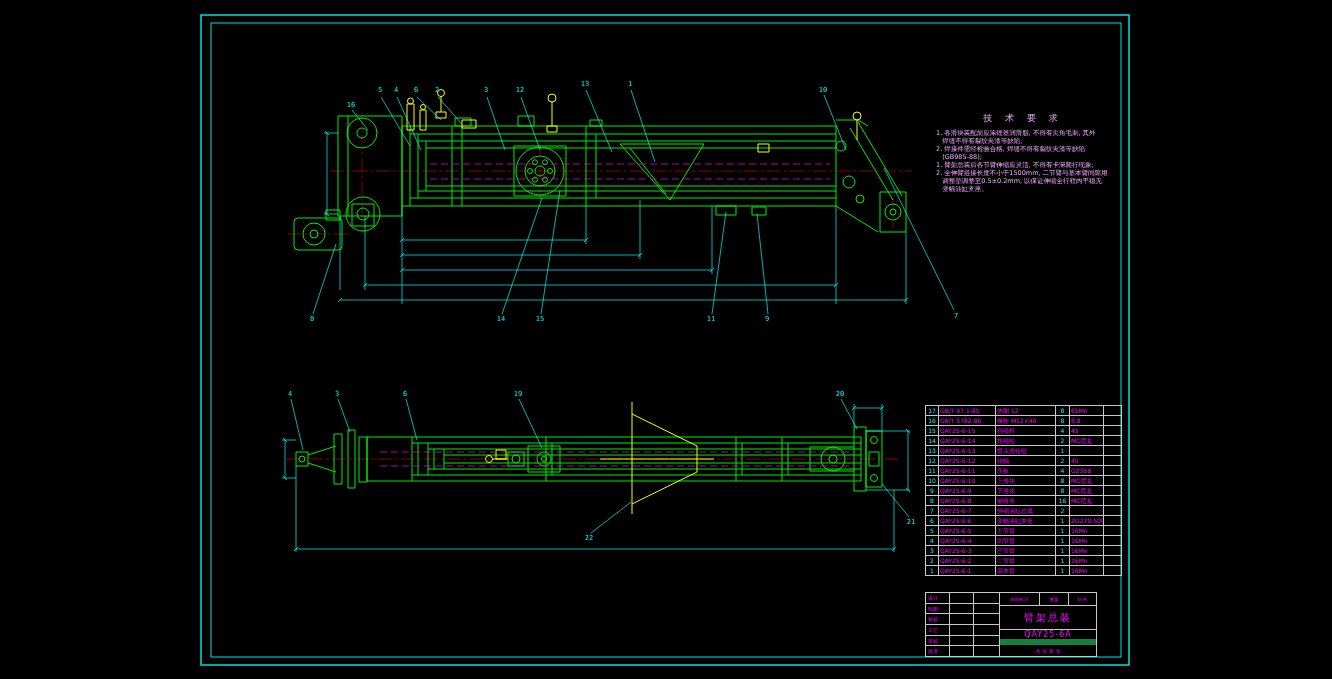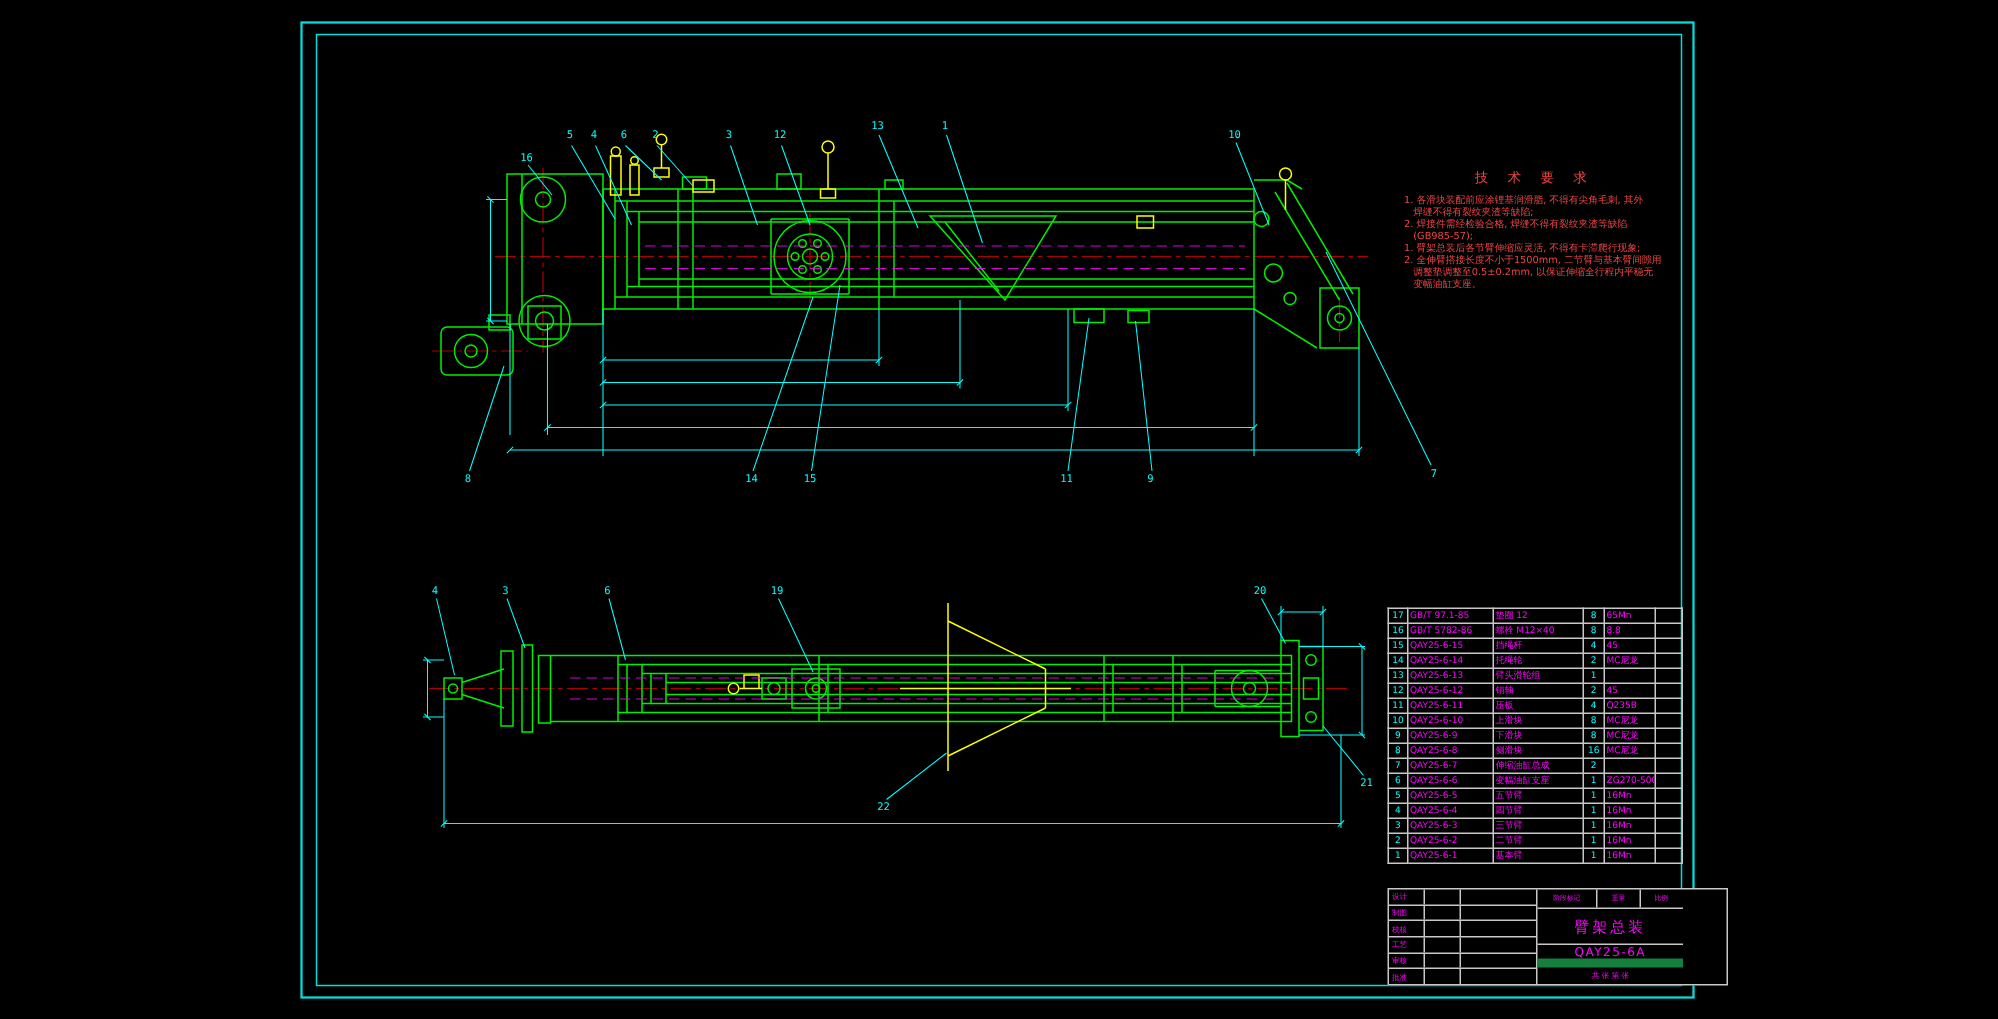--- a/index.html
+++ b/index.html
@@ -8,30 +8,30 @@
          font-family:"DejaVu Sans",sans-serif;}
   #cad-svg{position:absolute;left:0;top:0;}
   .g{stroke:#00ee00;fill:none;stroke-width:1;}
   .y{stroke:#ffff00;fill:none;stroke-width:1;}
   .r{stroke:#b00000;fill:none;stroke-width:.8;stroke-dasharray:14 3 3 3;}
   .h{stroke:#ff00ff;fill:none;stroke-width:.8;stroke-dasharray:7 4;opacity:.85;}
   .c{stroke:#00ffff;fill:none;stroke-width:.7;}
   .frame{stroke:#00e0e0;fill:none;}
   .balloon{fill:#00ffff;font-size:7px;text-anchor:middle;font-family:"DejaVu Sans Mono",monospace;}
   
-  .tech{position:absolute;left:936px;top:112px;width:174px;color:#ef4444;}
+  .tech{position:absolute;left:936px;top:112px;width:174px;color:#f0abfc;}
   .tech-title{font-size:9px;text-align:center;letter-spacing:5px;margin-bottom:4px;white-space:nowrap;}
   .tech-line{font-size:6.5px;line-height:8px;white-space:pre;}
   
   .bom{position:absolute;left:925px;top:405px;width:196px;border-collapse:collapse;table-layout:fixed;}
   .bom td{border:1px solid #c8c8c8;height:10px;font-size:6px;line-height:8px;color:#ff00ff;
           padding:0 1px;overflow:hidden;white-space:nowrap;font-family:"DejaVu Sans",sans-serif;}
   .bom td.seq,.bom td.qty{color:#00ffff;text-align:center;}
   
-  .tb{position:absolute;left:925px;top:592px;width:227px;height:65px;border:1px solid #c8c8c8;
+  .tb{position:absolute;left:925px;top:592px;width:172px;height:65px;border:1px solid #c8c8c8;
       display:flex;background:#000;}
   .tb-left{width:98px;display:flex;flex-direction:column;}
   .tb-sigrow{flex:1;display:flex;border-bottom:1px solid #c8c8c8;}
   .tb-sigrow:last-child{border-bottom:none;}
   .tb-sigcell{border-right:1px solid #c8c8c8;font-size:5px;color:#ff00ff;display:flex;
               align-items:center;padding-left:2px;overflow:hidden;}
   .tb-sigcell.last{border-right:none;flex:1;}
   .w24{width:24px;}
   .tb-right{width:98px;border-left:1px solid #c8c8c8;display:flex;flex-direction:column;}
   .tb-stagerow{height:13px;display:flex;border-bottom:1px solid #c8c8c8;}
@@ -170,21 +170,21 @@
       <text class="balloon" x="911" y="524">21</text>
       <text class="balloon" x="589" y="540">22</text>
     </g>
   </svg>
 
   <div class="tech">
     <div class="tech-title">技 术 要 求</div>
     <div class="tech-line">1. 各滑块装配前应涂锂基润滑脂, 不得有尖角毛刺, 其外</div>
     <div class="tech-line">   焊缝不得有裂纹夹渣等缺陷;</div>
     <div class="tech-line">2. 焊接件需经检验合格, 焊缝不得有裂纹夹渣等缺陷</div>
-    <div class="tech-line">   (GB985-57);</div>
+    <div class="tech-line">   (GB985-88);</div>
     <div class="tech-line">1. 臂架总装后各节臂伸缩应灵活, 不得有卡滞爬行现象;</div>
     <div class="tech-line">2. 全伸臂搭接长度不小于1500mm, 二节臂与基本臂间隙用</div>
     <div class="tech-line">   调整垫调整至0.5±0.2mm, 以保证伸缩全行程内平稳无</div>
     <div class="tech-line">   变幅油缸支座。</div>
   </div>
 
   <table class="bom">
     <colgroup>
       <col style="width:13px">
         <col style="width:57px">

